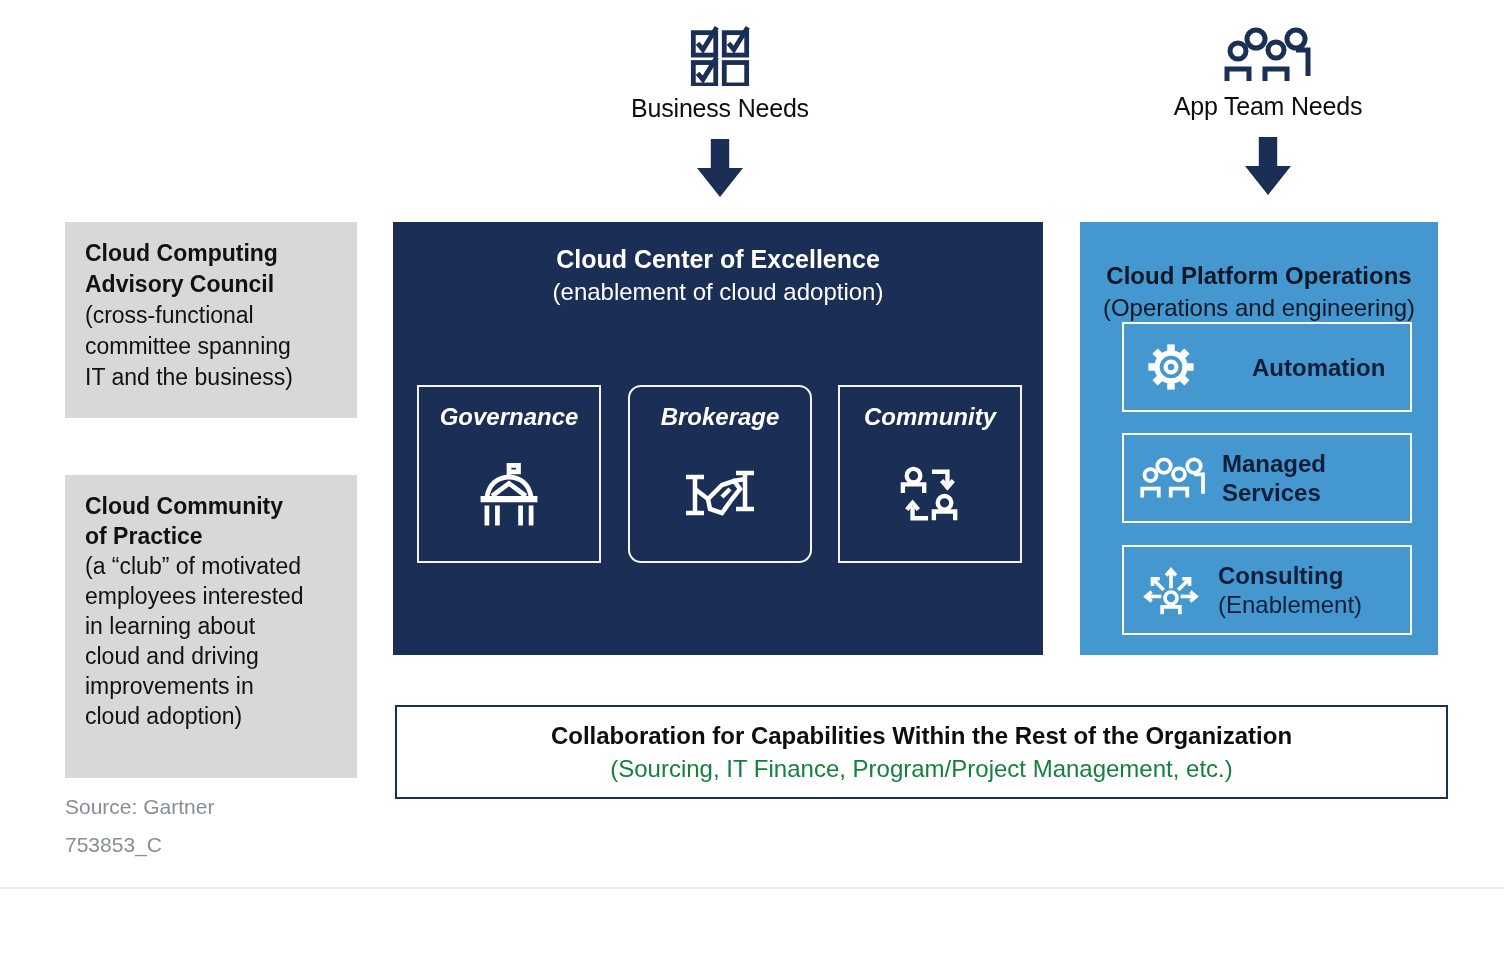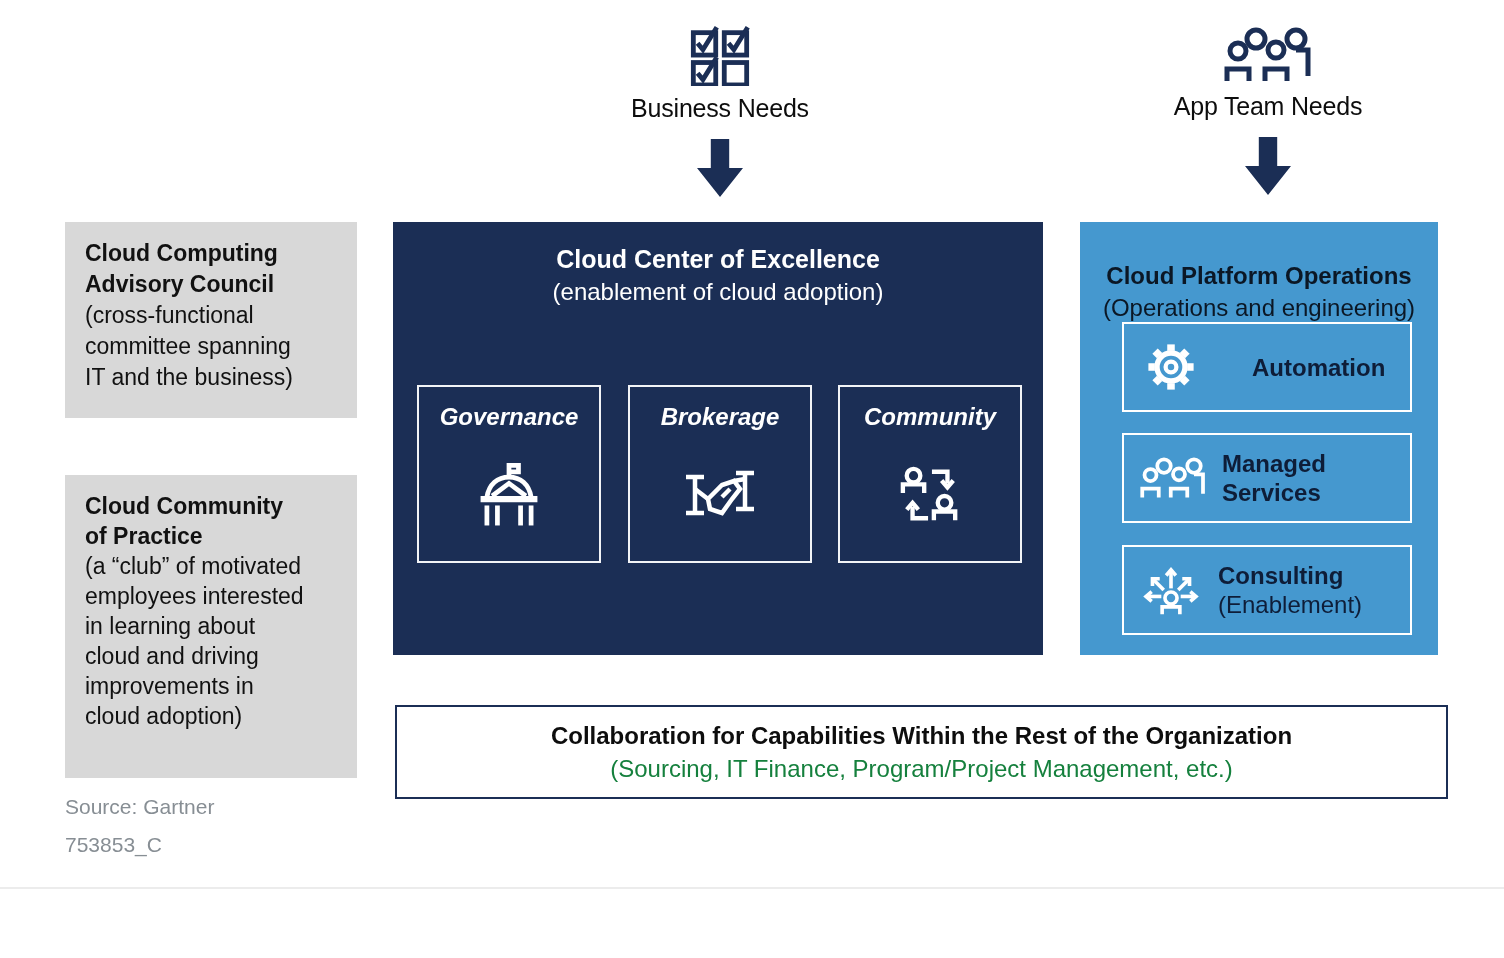--- a/index.html
+++ b/index.html
@@ -126,21 +126,21 @@
             <path d="M11,35 H65" stroke-width="6"></path>
             <path d="M17,41 V60"></path>
             <path d="M27,41 V60"></path>
             <path d="M49,41 V60"></path>
             <path d="M59,41 V60"></path>
           </g>
         </svg>
       </div>
     </div>
 
-    <div class="navy-cell" style="left:235px;top:163px;">
+    <div class="navy-cell" style="left:235px;top:163px;border-radius:13px;">
       <div class="cell-label">Brokerage</div>
       <div class="cell-icon">
         <svg class="icon" width="86" height="62" viewBox="0 0 84 62">
           <g stroke-width="4.5">
             <path d="M8,12 H26 M17,12 V48 M8,48 H26"></path>
             <path d="M58,8 H76 M67,8 V44 M58,44 H76"></path>
             <path d="M30,34 L44,20 L56,16 L62,24 L54,34 L44,48 L32,44 Z"></path>
             <path d="M17,24 L30,34"></path>
             <path d="M56,16 L67,14"></path>
             <path d="M44,32 L52,24"></path>

